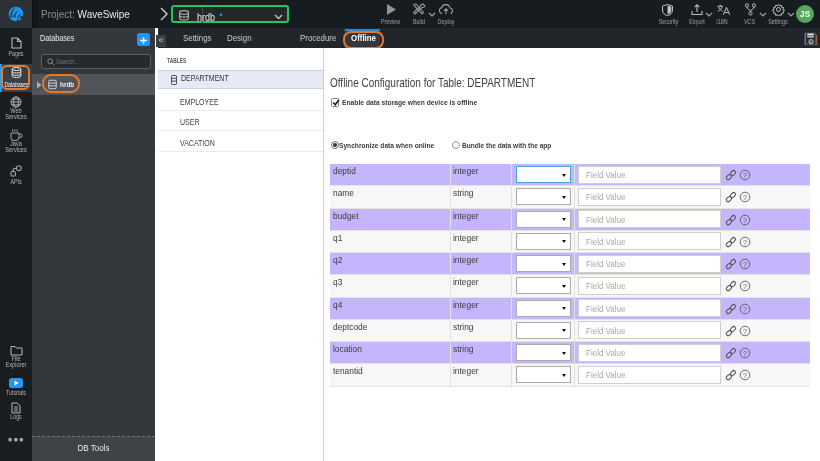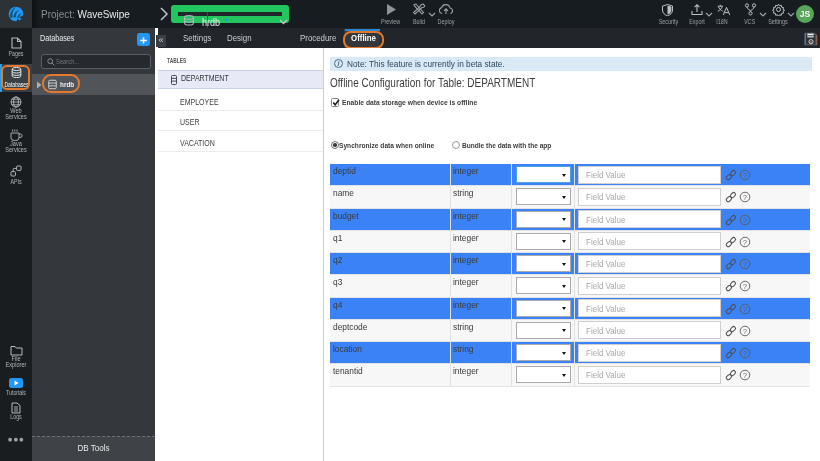--- a/index.html
+++ b/index.html
@@ -20,21 +20,21 @@
   #tabbar { left:158px; top:28px; width:662px; height:20px; background:#22262a; }
   .tab { position:absolute; top:28px; height:20px; line-height:20px; color:#c9ced2; font-size:9.5px; }
   .tab .sx { transform:scaleX(0.83); }
   #tablespanel { left:158px; top:48px; width:166px; height:413px; background:#fff; border-right:1px solid #cfcfcf; }
   .lrow { position:absolute; left:180px; font-size:9px; color:#404046; }
   .lrow .sx { transform:scaleX(0.78); }
   .lsep { position:absolute; left:158px; width:165px; height:1px; background:#ececec; }
   #content { left:324px; top:48px; width:496px; height:413px; background:#fff; }
   .ring { position:absolute; border:2px solid #e2792c; border-radius:7px; }
   .blabel { font-size:8px; font-weight:bold; color:#3b3b3b; }
-  .drow { height:22.25px; position:relative; border-bottom:1px solid #e3e3e3; font-size:9.5px; color:#3a3a3a; background:#3b82f6; }
+  .drow { height:22.25px; position:relative; border-bottom:1px solid #e3e3e3; font-size:9.5px; color:#3a3a3a; background:#c4b5fd; }
   .drow .sx { transform:scaleX(0.88); }
   .drow.alt { background:#f7f7f7; }
   .cn { position:absolute; left:3.5px; top:2px; line-height:9px; }
   .ct { position:absolute; left:123px; top:2px; line-height:9px; }
   .sel { position:absolute; left:186px; top:2.2px; width:55.5px; height:17px; background:#fff; border:1px solid #ababab; }
   .sel:after { content:""; position:absolute; right:4.5px; top:6.5px; border-left:2.8px solid transparent; border-right:2.8px solid transparent; border-top:3.8px solid #111; }
   .inp { position:absolute; left:248.5px; top:1.7px; width:143px; height:18px; border:1px solid #cfcfcf; border-radius:0; background:#fff; }
   .inp .ph { position:absolute; left:7px; top:3.5px; color:#a8a8a8; font-size:9px; }
   .inp .sx { transform:scaleX(0.89); }
   .vl { position:absolute; top:0; width:1px; height:100%; background:#e2e2e2; }
@@ -55,21 +55,21 @@
       <path d="M13.6 17.6 C13.3 14.1 15.7 10.8 19.4 9.7 C16.8 11.5 15.5 14.5 16 17.2 Z" fill="#15537d"></path>
       <path d="M17.2 17.8 C17.4 15.6 19.2 13.6 22.1 13.3 C20.1 14.6 19.1 16.3 19.2 18 Z" fill="#15537d"></path>
       <path d="M23.2 15.2 L19.8 17.1 L20.6 18.9 L22.8 17.5 Z" fill="#2d3237"></path>
       <path d="M16.5 21.2 L19.3 21 L17.8 18.4 Z" fill="#2d3237"></path>
     </svg>
   </div>
   <div class="abs" style="left:41px;top:8px;font-size:10.5px;color:#878e94;"><span class="sx" style="transform:scaleX(0.95);">Project: <span style="color:#e8eaec;">WaveSwipe</span></span></div>
   <svg class="abs" style="left:159px;top:7px;" width="10" height="14" viewBox="0 0 10 14">
       <path d="M2 1 L8 7 L2 13" fill="none" stroke="#b9c0c6" stroke-width="1.5"></path>
     </svg>
-  <div class="abs" style="left:171px;top:5px;width:118px;height:18px;background:#22272b;border:7px solid #22c55e;border-radius:3px;">
+  <div class="abs" style="left:171px;top:5px;width:118px;height:18px;background:#22272b;border:2px solid #22c55e;border-radius:3px;">
     <svg class="abs" style="left:5px;top:3px;" width="12" height="11" viewBox="0 0 12 11">
         <ellipse cx="6" cy="2.4" rx="4.4" ry="1.8" fill="none" stroke="#aeb5ba" stroke-width="1.1"></ellipse>
         <path d="M1.6 2.4 v5.8 c0 1 2 1.8 4.4 1.8 s4.4-.8 4.4-1.8 V2.4" fill="none" stroke="#aeb5ba" stroke-width="1.1"></path>
         <path d="M1.6 5.3 c0 1 2 1.8 4.4 1.8 s4.4-.8 4.4-1.8" fill="none" stroke="#aeb5ba" stroke-width="1.1"></path>
       </svg>
     <div class="abs" style="left:28.5px;top:0;width:1px;height:16px;background:#40474d;"></div>
     <div class="abs" style="left:24px;top:3px;font-size:10px;color:#e8eaec;"><span class="sx" style="transform:scaleX(0.9);">hrdb</span><span style="color:#2196f3;font-size:9px;vertical-align:3px;">&nbsp;•</span></div>
     <svg class="abs" style="left:101px;top:6.5px;" width="9" height="6" viewBox="0 0 9 6">
         <path d="M1 1 L4.5 4.5 L8 1" fill="none" stroke="#c3c9ce" stroke-width="1.3"></path>
       </svg>
@@ -282,24 +282,20 @@
     <path d="M0.5 3.3 h5 M0.5 6.1 h5" stroke="#3a3a3a" stroke-width="0.9"></path>
   </svg>
   <div class="lrow" style="left:180.5px;top:73px;color:#35353b;"><span class="sx">DEPARTMENT</span></div>
   <div class="lrow" style="top:96.5px;"><span class="sx">EMPLOYEE</span></div>
   <div class="lsep" style="top:109.5px;"></div>
   <div class="lrow" style="top:117px;"><span class="sx">USER</span></div>
   <div class="lsep" style="top:130px;"></div>
   <div class="lrow" style="top:137.5px;"><span class="sx">VACATION</span></div>
   <div class="lsep" style="top:150.5px;"></div>
   <div class="abs" id="content"></div>
-  <div class="abs" style="left:330px;top:57px;width:482px;height:13.5px;background:#d9e9f6;">
-    <span style="position:absolute;left:4px;top:2px;width:9px;height:9px;border:1px solid #4a6f8a;border-radius:50%;color:#4a6f8a;font-size:7px;text-align:center;line-height:8.5px;font-style:italic;font-weight:bold;">i</span>
-    <span class="abs" style="left:17px;top:1.5px;font-size:9px;color:#2d4a5e;"><span class="sx" style="transform:scaleX(0.92);">Note: This feature is currently in beta state.</span></span>
-  </div>
   <div class="abs" style="left:330px;top:74.5px;font-size:13.5px;color:#404040;"><span class="sx" style="transform:scaleX(0.74);">Offline Configuration for Table: DEPARTMENT</span></div>
   <div class="abs" style="left:331px;top:98px;width:7.5px;height:8.5px;border:1px solid #848484;border-radius:1.5px;background:#fff;">
     <svg style="position:absolute;left:-0.5px;top:-1px;" width="8" height="9" viewBox="0 0 8 9">
         <path d="M1.2 4.6 L3.2 6.8 L7 1.8" fill="none" stroke="#1b1b1b" stroke-width="1.5"></path>
       </svg>
   </div>
   <div class="abs blabel" style="left:342px;top:98px;"><span class="sx" style="transform:scaleX(0.84);">Enable data storage when device is offline</span></div>
   <div class="abs" style="left:331px;top:141px;width:8px;height:8px;border:1px solid #6e6e6e;border-radius:50%;background:#fff;">
     <span style="position:absolute;left:1.2px;top:1.2px;width:3.6px;height:3.6px;border-radius:50%;background:#3a3a3a;"></span>
   </div>

